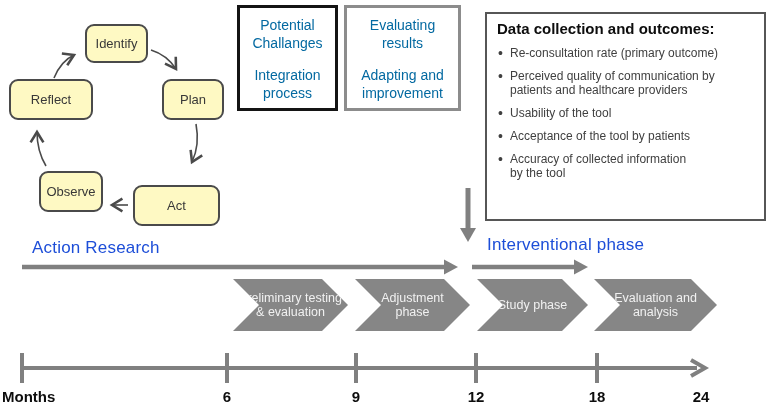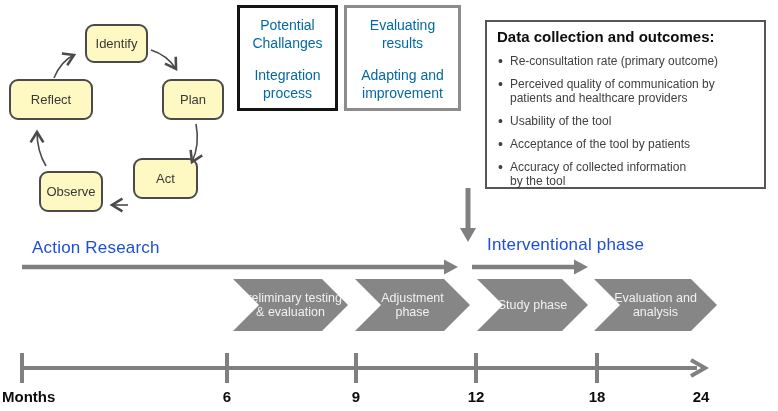--- a/index.html
+++ b/index.html
@@ -11,36 +11,36 @@
   
   .cycle-node{
     position:absolute;border:2px solid #4a4a4a;border-radius:9px;background:#fef9c3;
     display:flex;align-items:center;justify-content:center;
     font-size:13px;color:#383838;box-sizing:border-box;
   }
   .n-identify{left:85px;top:24px;width:63px;height:39px;}
   .n-reflect{left:9px;top:79px;width:84px;height:41px;}
   .n-plan{left:162px;top:79px;width:62px;height:41px;}
   .n-observe{left:39px;top:171px;width:64px;height:41px;}
-  .n-act{left:133px;top:158px;width:65px;height:41px;}
+  .n-act{left:133px;top:185px;width:87px;height:41px;}
   .cycle-arrows{position:absolute;left:0;top:0;pointer-events:none;}
   
   .frame-box{
     position:absolute;background:#fff;box-sizing:border-box;
     display:flex;flex-direction:column;align-items:center;justify-content:flex-start;
     text-align:center;font-size:14px;line-height:1.25;color:#0369a1;
     padding-top:9px;
   }
   .b-challenges{left:237px;top:5px;width:101px;height:106px;border:3px solid #141414;}
   .b-evaluating{left:344px;top:5px;width:117px;height:106px;border:3px solid #8c8c8c;}
   .frame-box .para{margin:0;width:92%;}
   .frame-box .para + .para{margin-top:15px;}
   
   .outcomes{
-    position:absolute;left:485px;top:20px;width:281px;height:169px;
+    position:absolute;left:485px;top:12px;width:281px;height:209px;
     border:2px solid #565656;box-sizing:border-box;background:#fff;
     padding:6px 24px 0 10px;
   }
   .outcomes h3{margin:0 0 2px 0;font-size:15px;font-weight:bold;color:#0d0d0d;}
   .outcomes ul{margin:0;padding:0;list-style:none;}
   .outcomes li{
     position:relative;padding-left:13px;margin-top:9px;
     font-size:12px;line-height:1.17;color:#404040;max-width:232px;
   }
   .outcomes li::before{content:"\2022";position:absolute;left:1px;top:-1px;font-size:14px;}

